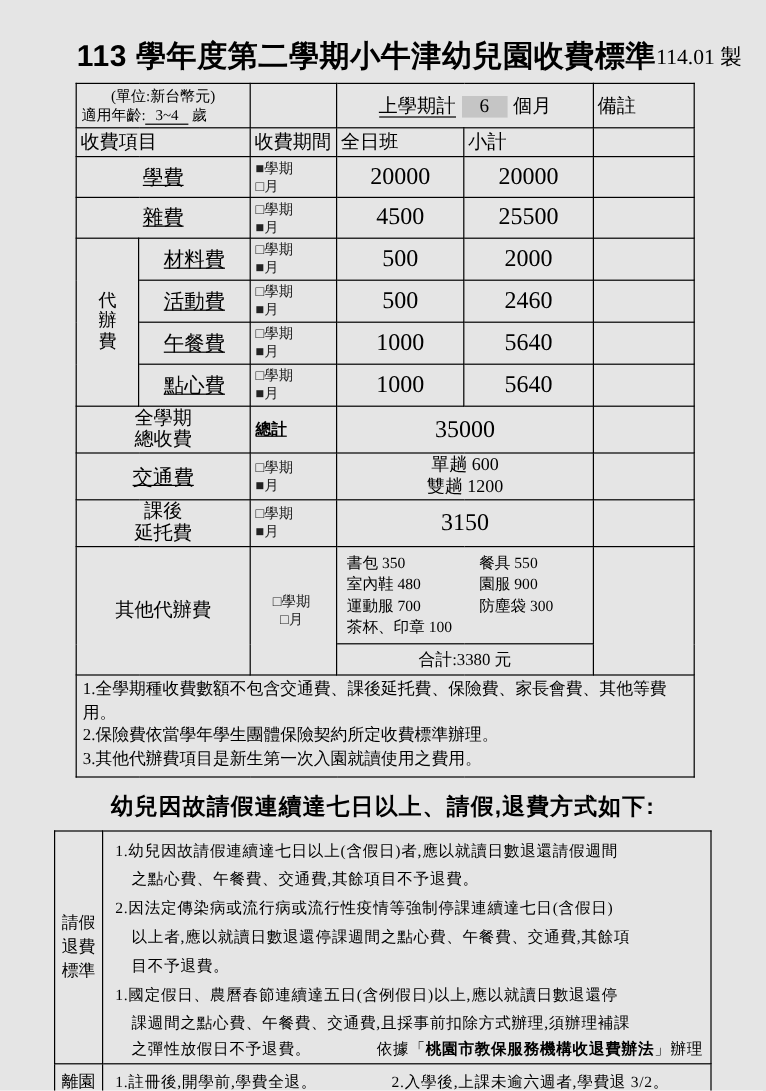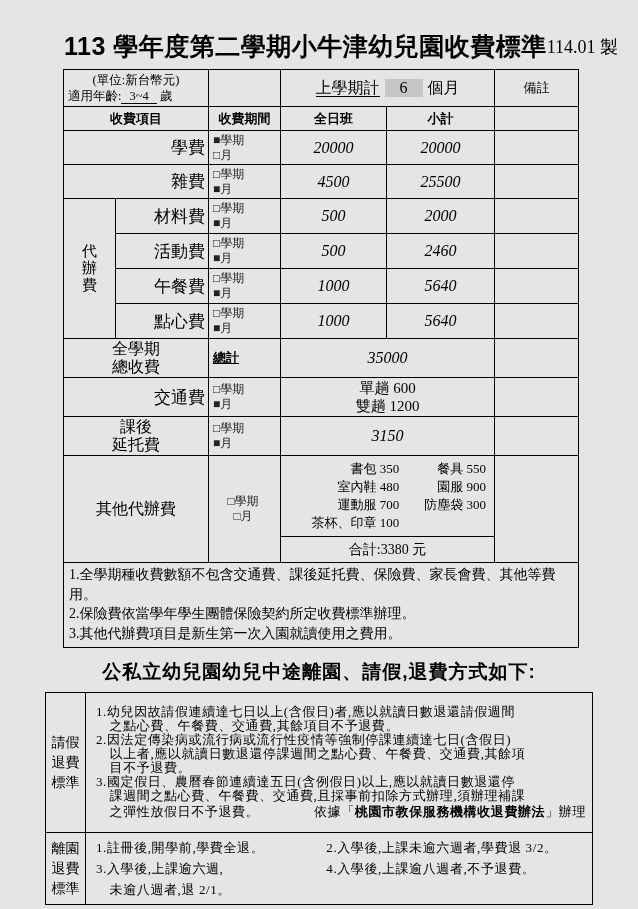--- a/index.html
+++ b/index.html
@@ -13,62 +13,62 @@
                 font-weight:600; font-size:25px; letter-spacing:0.5px; white-space:nowrap; }
   .made-label { font-size:18px; padding-bottom:4px; white-space:nowrap; }
 
   table { border-collapse:collapse; }
   td { border:1.5px solid #000; padding:1px 3px; vertical-align:middle; box-sizing:border-box; }
   .pre { white-space:pre-line; }
 
   
   .fee-table { margin-left:63px; width:515px; table-layout:fixed; }
   .r-unit { height:36px; }
-  .r-head { height:24px;font-weight:bold; }
+  .r-head { height:24px; }
   .r-fee  { height:34px; }
   .r-agency { height:35px; }
   .r-total { height:38px; }
   .r-trans { height:38px; }
   .r-after { height:33px; }
   .r-other-items { height:70px; }
   .r-other-total { height:26px; }
 
   .unit-cell { font-size:12.5px; line-height:16px; padding:2px 4px; }
   .unit-cell .l1 { text-align:center; }
   .u { border-bottom:1px solid #000; }
   .age { padding:0 8px; }
   .age-suffix { margin-left:3px; }
   .sem-cell { text-align:center; font-size:16px; }
   .hl { background:#c5c5c5; display:inline-block; padding:0 15px; margin:0 5px; }
-  .head-cell { text-align:center; font-size:13px; }
-  .name { text-align:right; font-size:17px; line-height:19px; }
+  .head-cell { text-align:left; font-size:16px; }
+  .name { text-align:center; font-size:17px; line-height:19px;text-decoration:underline; }
   .name-sm { text-align:center; font-size:16px; line-height:18px; }
   .period { font-size:12px; line-height:15px; padding-left:4px; color:#222; }
-  .num { text-align:center; font-size:16px;font-style:italic; }
+  .num { text-align:center; font-size:20px; }
   .vert { text-align:center; font-size:15px; line-height:17px; }
   .total-label { font-weight:bold; font-size:13px; padding-left:4px;text-decoration:underline; }
   .trans-val { text-align:center; font-size:15px; line-height:18px; }
   .items-cell { vertical-align:top; padding:4px 8px; font-size:13px; }
-  .items-flex { display:flex; line-height:18px;text-align:right; }
+  .items-flex { display:flex; line-height:18px; }
   .items-left { width:56%; } .items-right { width:44%; }
   .other-total { text-align:center; font-size:14px; }
   .notes-cell { font-size:14px; line-height:19.5px; padding:2px 5px 4px 5px; }
 
   
   .section-heading { margin:11px 0 7px 0; text-align:center;
                      font-family:"Liberation Sans","DejaVu Sans",sans-serif;
                      font-weight:bold; font-size:19px; letter-spacing:1px; }
 
   
   .refund-table { margin-left:45px; width:548px; table-layout:fixed; }
   .vlabel { width:40px; text-align:center; font-size:14px; line-height:20px; }
   .leave-row { height:140px; }
   .withdraw-row { height:64px; }
   .refund-content { font-size:13px; letter-spacing:0.6px; padding:4px 6px 4px 10px; }
-  .leave-item { line-height:14px; }
+  .leave-item { line-height:24px; }
   .basis-line { display:flex; justify-content:space-between; line-height:17.2px; }
   .basis-bold { font-weight:bold; }
   .withdraw-flex { display:flex; line-height:21px; }
   .withdraw-col1 { width:47%; } .withdraw-col2 { width:53%; }
 </style>
 </head>
 <body>
 
 <div class="page">
 
@@ -212,35 +212,35 @@
     </tr>
 
     <tr>
       <td colspan="6" class="notes-cell pre">1.全學期種收費數額不包含交通費、課後延托費、保險費、家長會費、其他等費用。
 2.保險費依當學年學生團體保險契約所定收費標準辦理。
 3.其他代辦費項目是新生第一次入園就讀使用之費用。</td>
     </tr>
   </tbody>
     </table>
 
-  <div class="section-heading">公私立幼兒園幼兒中途離園、請假,退費方式如下:</div>
+  <div class="section-heading">幼兒因故請假連續達七日以上、請假,退費方式如下:</div>
 
   <table class="refund-table">
     <tbody>
         <tr class="leave-row">
       <td class="vlabel pre">請假
 退費
 標準</td>
       <td class="refund-content">
         <div class="leave-item pre">1.幼兒因故請假連續達七日以上(含假日)者,應以就讀日數退還請假週間
 　之點心費、午餐費、交通費,其餘項目不予退費。</div>
         <div class="leave-item pre">2.因法定傳染病或流行病或流行性疫情等強制停課連續達七日(含假日)
 　以上者,應以就讀日數退還停課週間之點心費、午餐費、交通費,其餘項
 　目不予退費。</div>
-        <div class="leave-item pre">3.國定假日、農曆春節連續達五日(含例假日)以上,應以就讀日數退還停
+        <div class="leave-item pre">1.國定假日、農曆春節連續達五日(含例假日)以上,應以就讀日數退還停
 　課週間之點心費、午餐費、交通費,且採事前扣除方式辦理,須辦理補課</div>
         <div class="basis-line">
           <span>　之彈性放假日不予退費。</span>
           <span><span>依據「</span><span class="basis-bold">桃園市教保服務機構收退費辦法</span><span>」辦理</span></span>
         </div>
       </td>
     </tr>
     <tr class="withdraw-row">
       <td class="vlabel pre">離園
 退費

